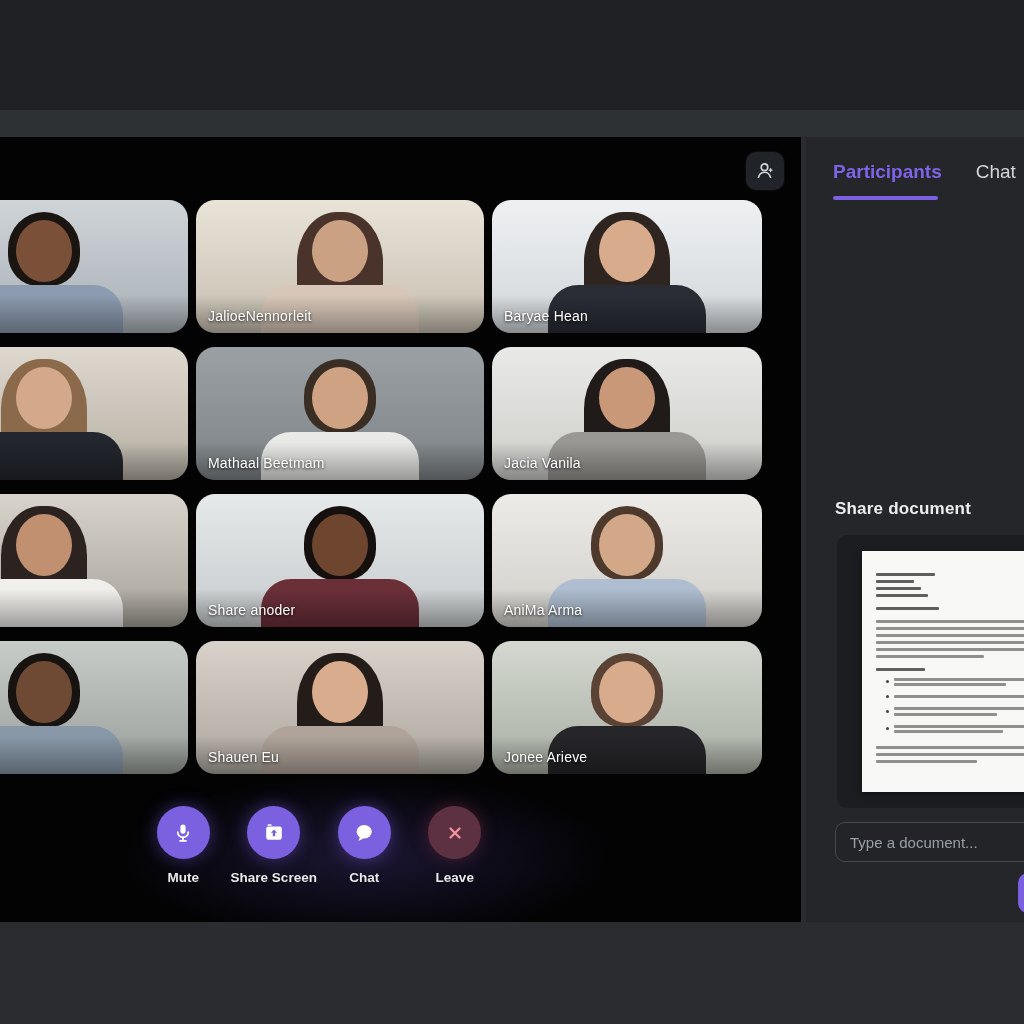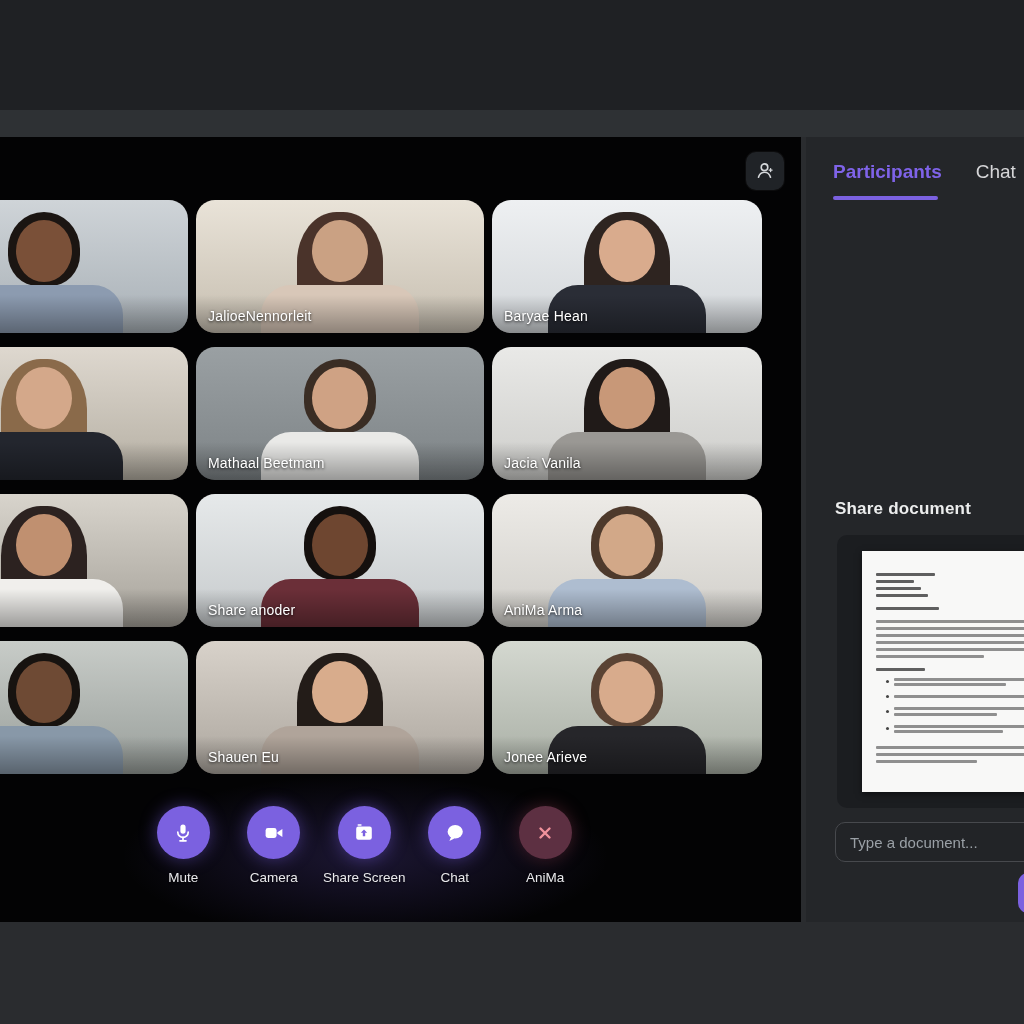--- a/index.html
+++ b/index.html
@@ -65,21 +65,21 @@
   .t10{--r1:#d8d2ca;--r2:#aca69e;--hair:#231c18;--skin:#d8ac8c;--shirt:#b0a49a;}
   .t11{--r1:#d4d8d0;--r2:#a8aea4;--hair:#5a4334;--skin:#d8ab8c;--shirt:#26262a;}
 
   
   .toolbar-glow{
     position:absolute;left:100px;top:630px;width:530px;height:180px;
     background:radial-gradient(ellipse at center,rgba(124,97,232,0.20),rgba(124,97,232,0) 65%);
     pointer-events:none;
   }
   .toolbar{
-    position:absolute;left:138px;top:669px;display:flex;
+    position:absolute;left:138px;top:669px;display:flex;font-weight:bold;
   }
   .tool{width:90.5px;display:flex;flex-direction:column;align-items:center;cursor:pointer;}
   .tool .circle{
     width:53px;height:53px;border-radius:50%;
     background:#7b61e0;display:flex;align-items:center;justify-content:center;
     box-shadow:0 0 18px rgba(124,97,232,0.45);
   }
   .tool.leave .circle{background:#5d3042;box-shadow:0 0 18px rgba(150,60,80,0.4);}
   .tool .tool-label{margin-top:11px;color:#e9e9ec;font-size:13.5px;white-space:nowrap;
     text-shadow:0 1px 2px rgba(0,0,0,.6);}
@@ -233,31 +233,20 @@
             <path d="M9 19.8h6" stroke="#ffffff" stroke-width="1.7" stroke-linecap="round"></path>
           </svg>
         </span>
       </div>
       <span class="tool-label">Mute</span>
     </div>
     <div class="tool">
       <div class="circle">
         <span style="display:flex;">
           <svg width="24" height="24" viewBox="0 0 24 24" fill="none">
-            <rect x="3.6" y="7" width="11" height="10" rx="2.4" fill="#ffffff"></rect>
-            <path d="M15.4 11.2 20.4 8v8l-5-3.2z" fill="#ffffff"></path>
-          </svg>
-        </span>
-      </div>
-      <span class="tool-label">Camera</span>
-    </div>
-    <div class="tool">
-      <div class="circle">
-        <span style="display:flex;">
-          <svg width="24" height="24" viewBox="0 0 24 24" fill="none">
             <rect x="5.5" y="3.2" width="4.2" height="1.6" rx="0.8" fill="#ffffff"></rect>
             <rect x="4.2" y="5.6" width="15.6" height="13.2" rx="2.2" fill="#ffffff"></rect>
             <path d="M12 8.4l3.2 3.4h-2v3.4h-2.4v-3.4h-2z" fill="#7b61e0"></path>
           </svg>
         </span>
       </div>
       <span class="tool-label">Share Screen</span>
     </div>
     <div class="tool">
       <div class="circle">
@@ -271,21 +260,21 @@
       <span class="tool-label">Chat</span>
     </div>
     <div class="tool leave">
       <div class="circle">
         <span style="display:flex;">
           <svg width="24" height="24" viewBox="0 0 24 24" fill="none">
             <path d="M7.5 7.5 16.5 16.5 M16.5 7.5 7.5 16.5" stroke="#f2929c" stroke-width="2.4" stroke-linecap="round"></path>
           </svg>
         </span>
       </div>
-      <span class="tool-label">AniMa</span>
+      <span class="tool-label">Leave</span>
     </div>
   </div>
 </div>
 
 <div class="sidebar">
 
   <div class="tabs">
     <span class="tab active">Participants</span>
     <span class="tab inactive">Chat</span>
   </div>

